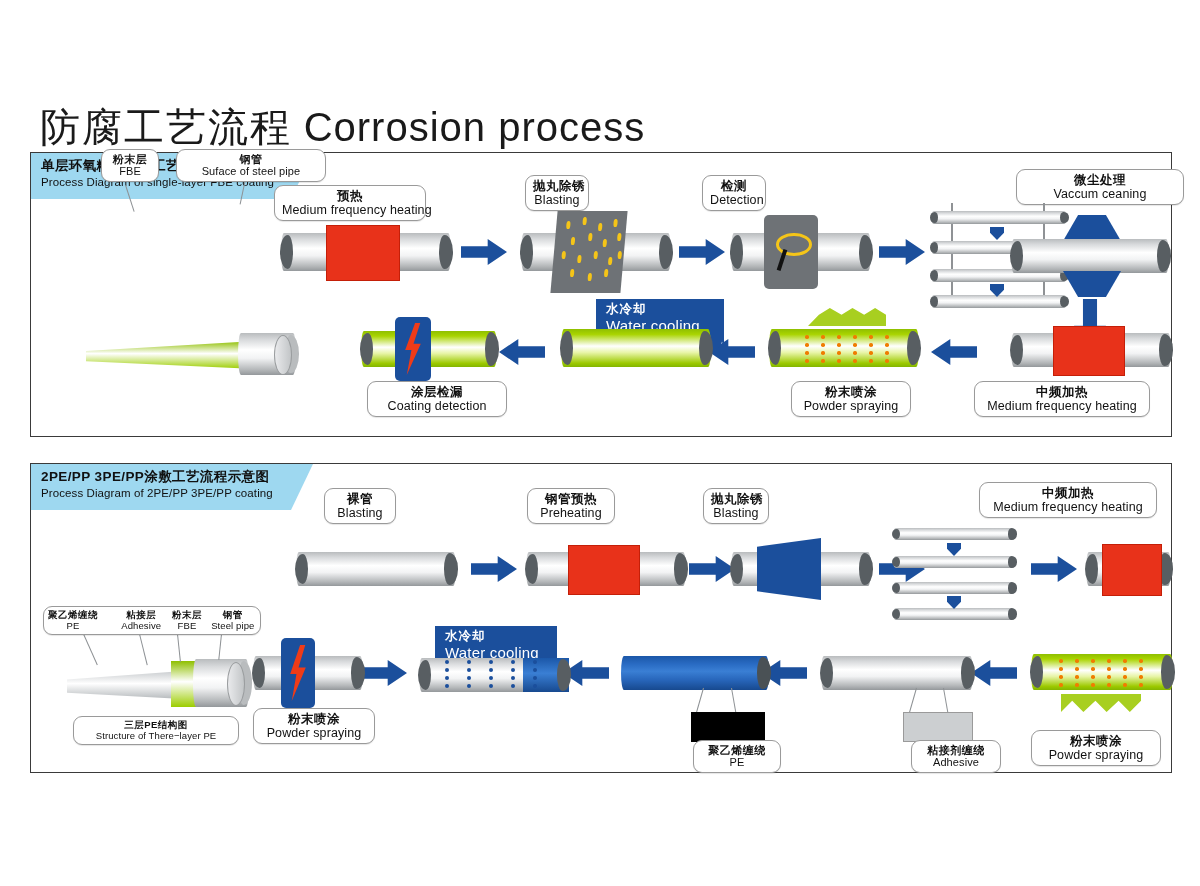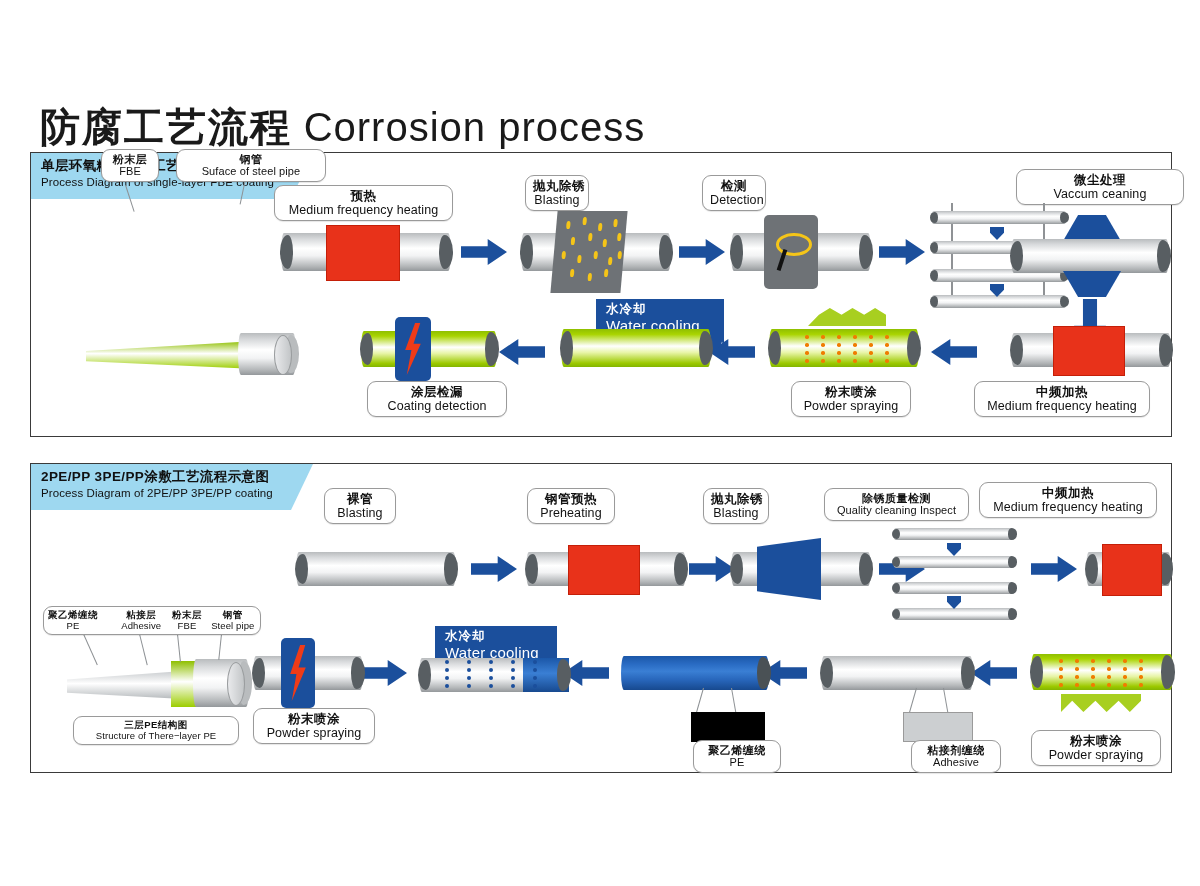--- a/index.html
+++ b/index.html
@@ -9,21 +9,21 @@
     overflow:hidden;position:relative;
   }
   .page{position:absolute;inset:0;}
 
   
   .title{
     position:absolute;left:40px;top:100px;
     font-size:40px;font-weight:400;color:#1a1a1a;
     letter-spacing:0.5px;white-space:nowrap;
   }
-  .title .cn{font-weight:700;letter-spacing:2px;}
+  .title .cn{font-weight:400;letter-spacing:2px;}
   .title .en{font-weight:300;letter-spacing:1px;}
 
   
   .panel{position:absolute;border:1.5px solid #3a3a3a;background:#fff;box-sizing:border-box;}
   #panel1{left:30px;top:152px;width:1142px;height:285px;}
   #panel2{left:30px;top:463px;width:1142px;height:310px;}
 
   .panel-head{
     position:absolute;left:0;top:0;height:46px;width:260px;
     background:#9ed8f0;box-sizing:border-box;
@@ -142,21 +142,21 @@
     <span class="en">Corrosion process</span>
   </div>
 
   <div class="panel" id="panel1">
 
     <div class="panel-head">
       <div class="h-cn">单层环氧粉末涂敷工艺流程示意图</div>
       <div class="h-en">Process Diagram of single-layer FBE coating</div>
     </div>
 
-    <div class="lbl" style="left:243px;top:32px;width:179px;">
+    <div class="lbl" style="left:243px;top:32px;width:152px;">
       <span class="cn">预热</span>
       <span class="en">Medium frequency heating</span>
     </div>
     <div class="lbl" style="left:494px;top:22px;width:64px;">
       <span class="cn">抛丸除锈</span>
       <span class="en">Blasting</span>
     </div>
     <div class="lbl" style="left:671px;top:22px;width:64px;">
       <span class="cn">检测</span>
       <span class="en">Detection</span>
@@ -359,24 +359,20 @@
       <span class="en">Blasting</span>
     </div>
     <div class="lbl" style="left:496px;top:24px;width:88px;">
       <span class="cn">钢管预热</span>
       <span class="en">Preheating</span>
     </div>
     <div class="lbl" style="left:672px;top:24px;width:66px;">
       <span class="cn">抛丸除锈</span>
       <span class="en">Blasting</span>
     </div>
-    <div class="lbl sm" style="left:793px;top:24px;width:145px;">
-      <span class="cn">除锈质量检测</span>
-      <span class="en">Quality cleaning Inspect</span>
-    </div>
     <div class="lbl" style="left:948px;top:18px;width:178px;">
       <span class="cn">中频加热</span>
       <span class="en">Medium frequency heating</span>
     </div>
 
     <div class="pipe" style="left:265px;top:88px;width:160px;height:34px;">
       <div class="pipe-body"></div>
         <div class="cap-l"></div>
         <div class="cap-r"></div>
     </div>

